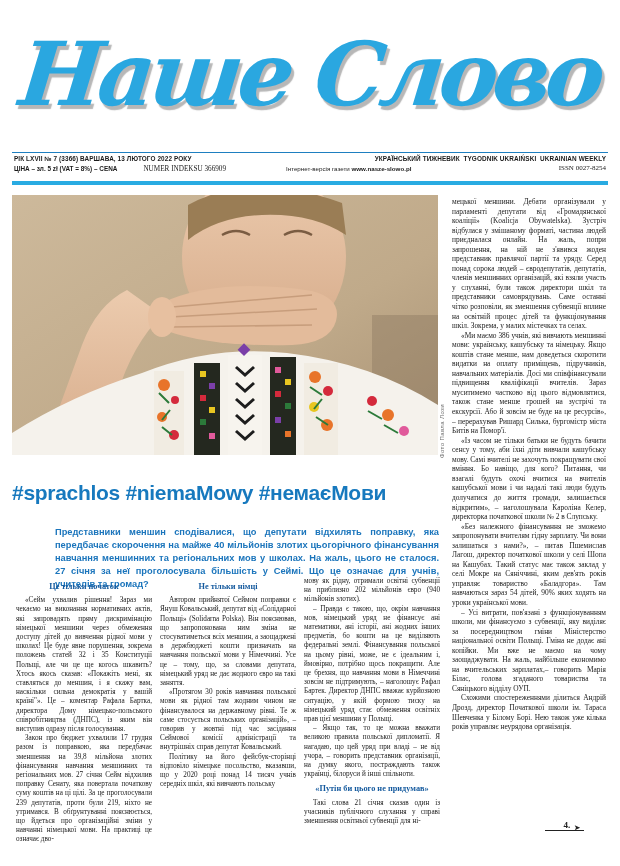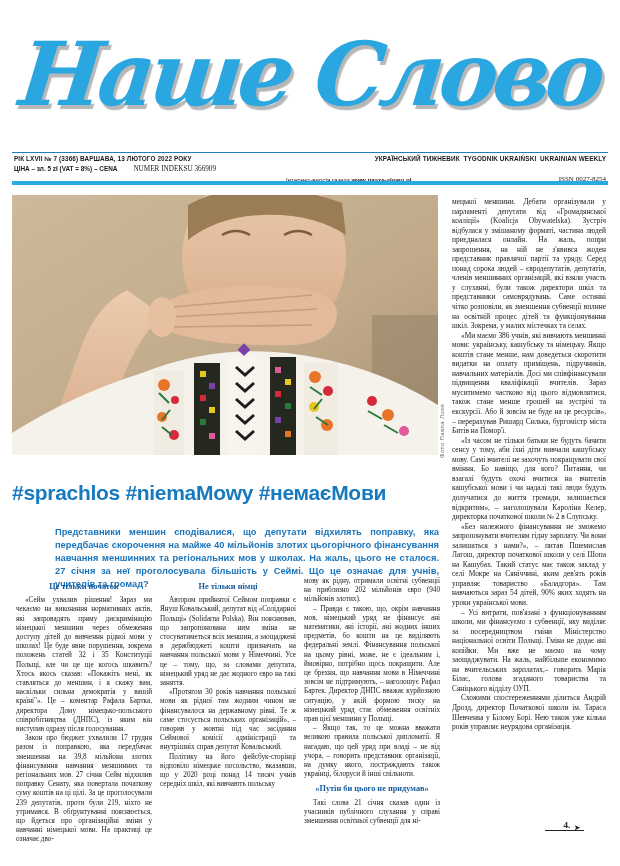--- a/index.html
+++ b/index.html
@@ -11,28 +11,28 @@
         font-family:"DejaVu Serif",serif;font-style:italic;font-weight:bold;
         font-size:88px;line-height:132px;letter-spacing:-5px;color:#2aa7e0;
         transform:skewX(-6deg);
         text-shadow:3px 4px 1px rgba(50,50,50,.35);white-space:nowrap;}
 
   .mh-rule-thin{position:absolute;left:12px;right:12px;top:152px;height:1px;background:#1e7fc0;}
   .mh-rule-thick{position:absolute;left:12px;right:12px;top:181px;height:4px;background:#29abe2;}
 
   .mh-left{position:absolute;left:14px;top:155px;width:300px;font-family:"Liberation Sans",sans-serif;}
   .mh-left .l1{font-size:6.4px;font-weight:bold;letter-spacing:.1px;}
-  .mh-left .l2{display:flex;gap:16px;margin-top:2.5px;align-items:baseline;}
+  .mh-left .l2{display:flex;gap:26px;margin-top:2.5px;align-items:baseline;}
   .mh-left .l2 .bold{font-size:6.4px;font-weight:bold;}
   .mh-left .l2 .serif{font-family:"Liberation Serif",serif;font-size:7.2px;}
 
   .mh-right{position:absolute;right:14px;top:155px;width:320px;text-align:right;
             font-family:"Liberation Sans",sans-serif;}
   .mh-right .l1{font-size:6.4px;font-weight:bold;white-space:pre;letter-spacing:.1px;}
-  .mh-right .l2{display:flex;justify-content:space-between;margin-top:13px;align-items:flex-end;}
+  .mh-right .l2{display:flex;justify-content:space-between;margin-top:2px;align-items:flex-end;}
   .mh-right .l2 .web{font-size:6.2px;}
   .mh-right .l2 .web b{font-weight:bold;}
   .mh-right .l2 .issn{font-family:"Liberation Serif",serif;font-size:7px;}
 
   
   .photo{position:absolute;left:12px;top:195px;width:426px;height:260px;overflow:hidden;background:#c3ad8e;}
   .photo svg{display:block;}
   .photo-credit{position:absolute;left:439px;top:368px;height:90px;
                 writing-mode:vertical-rl;transform:rotate(180deg);
                 font-family:"Liberation Sans",sans-serif;font-size:6px;color:#6b6b6b;

